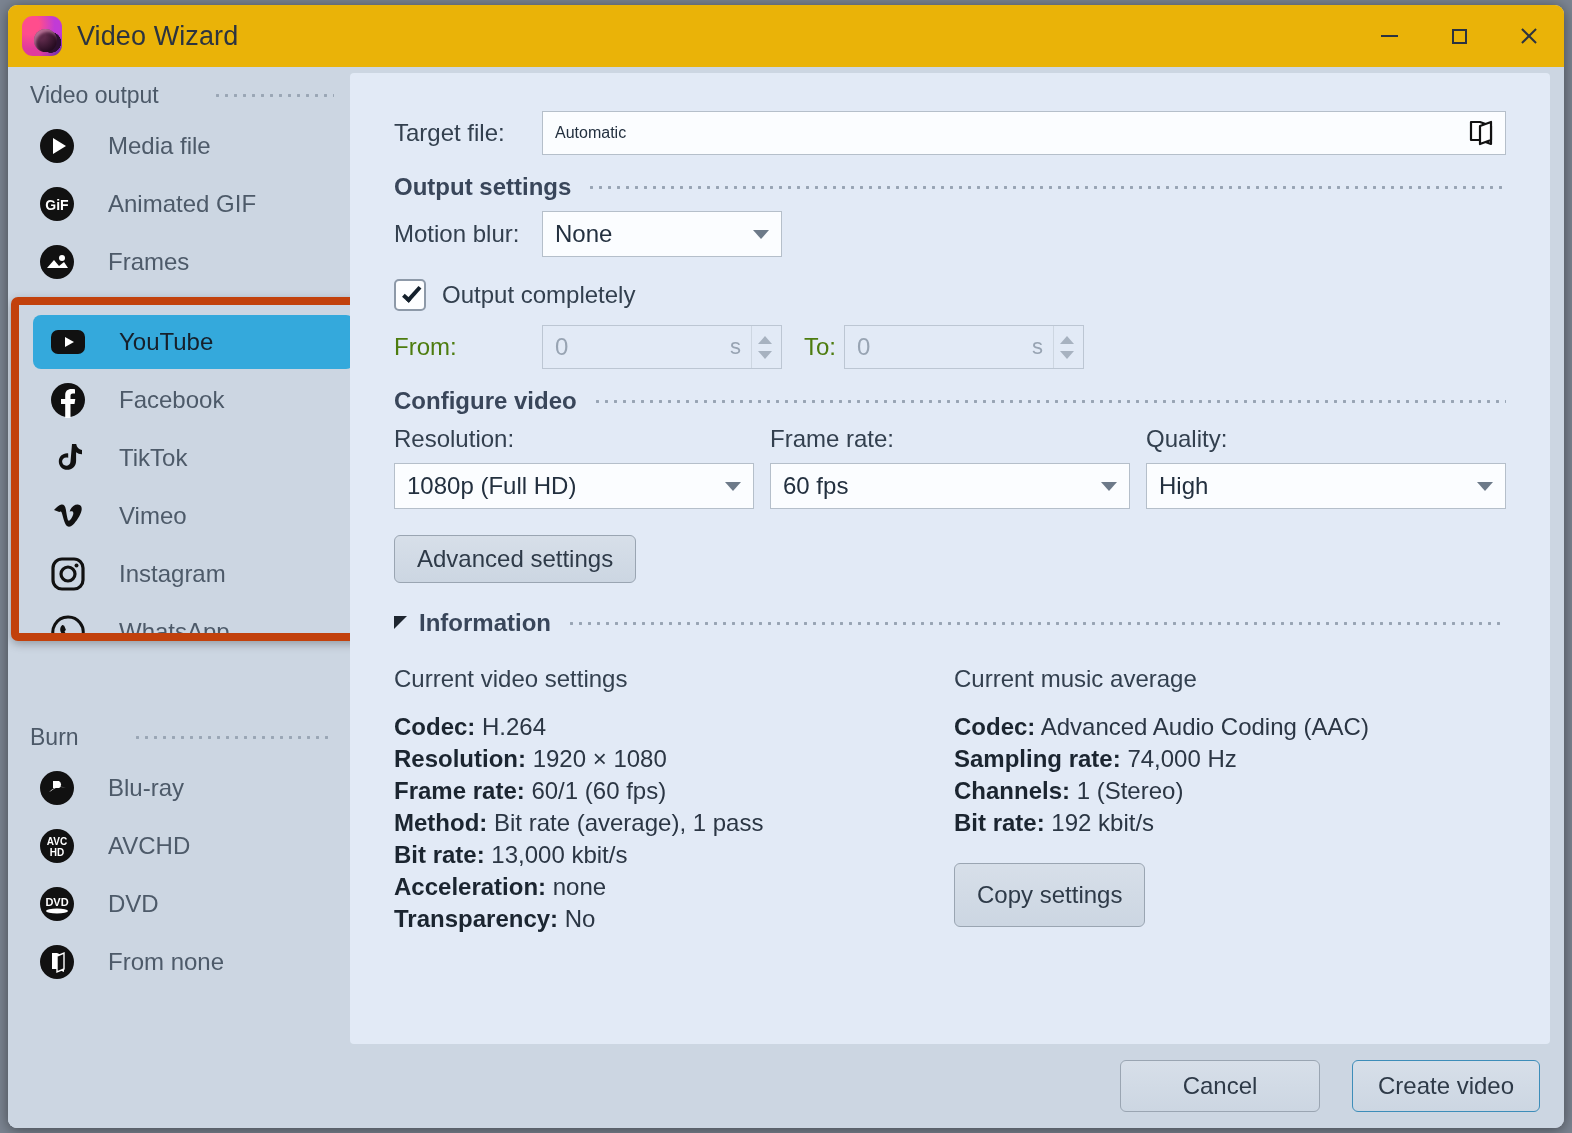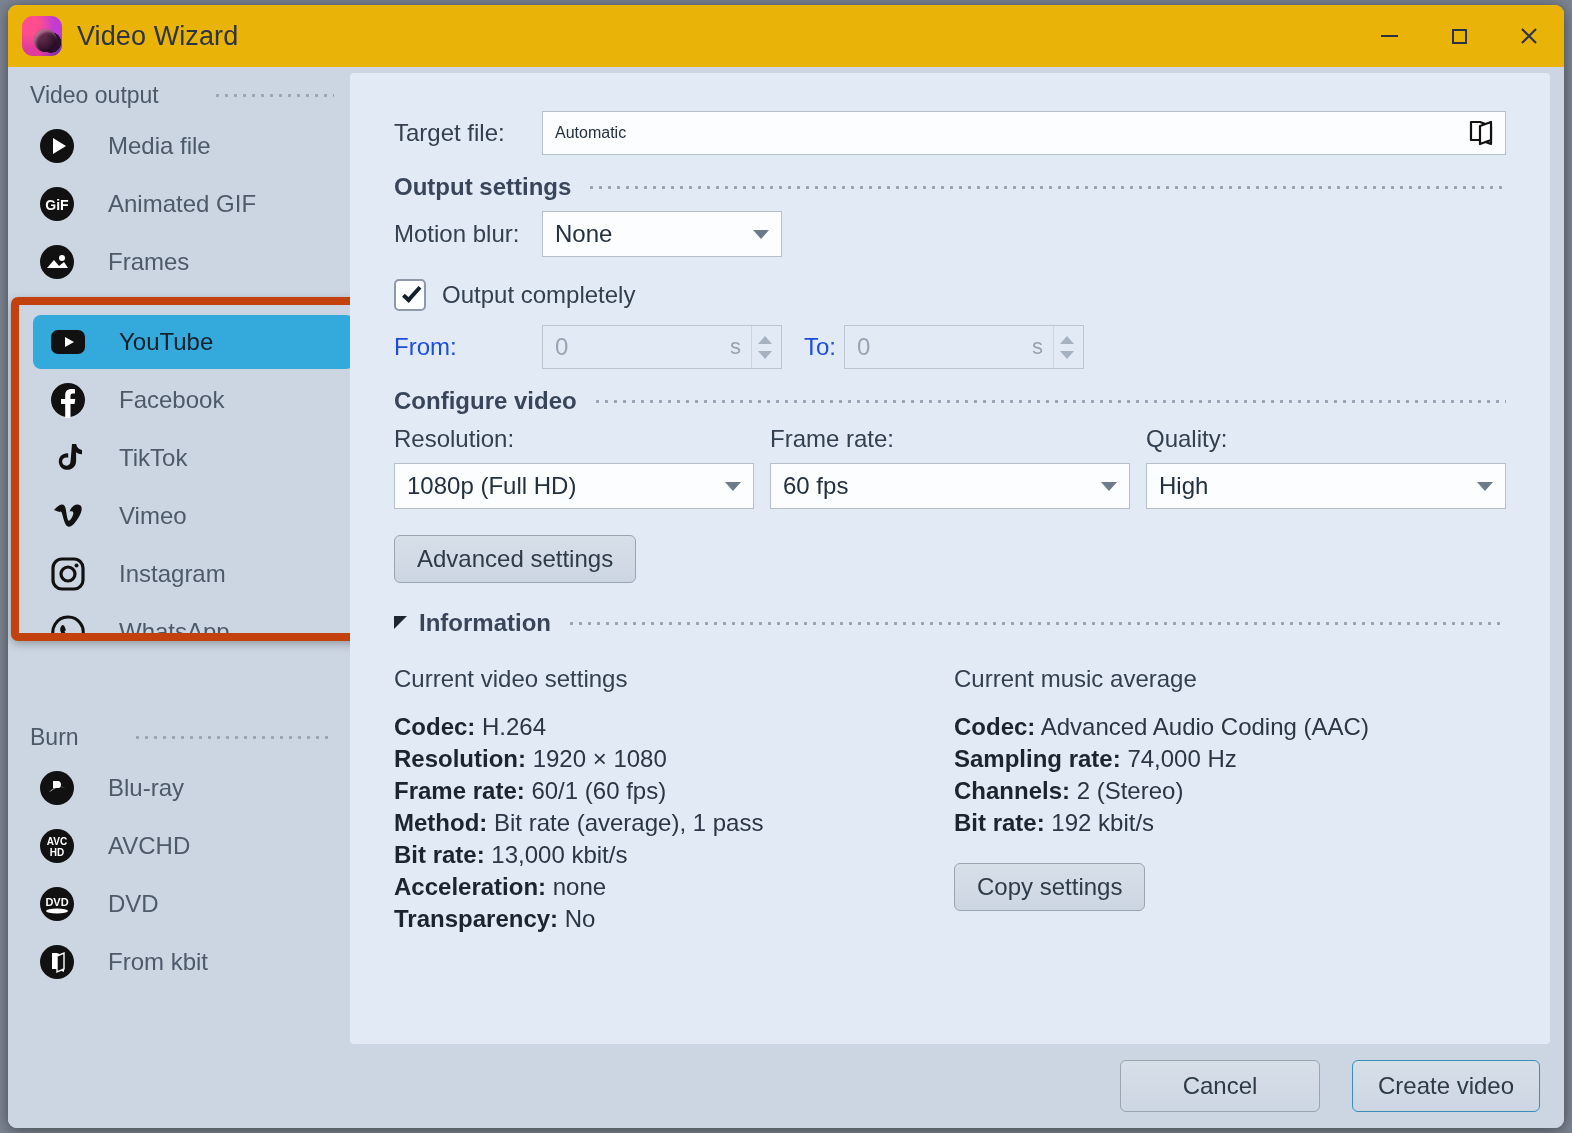--- a/index.html
+++ b/index.html
@@ -117,21 +117,21 @@
   .main {
     position: absolute; left: 342px; top: 68px;
     width: 1200px; height: 971px;
     background: #e2eaf6;
     border-radius: 4px;
     padding: 38px 44px 0 44px;
     overflow: hidden;
   }
   .row { display: flex; align-items: center; }
   .lbl-txt { color: #33404f; font-size: 24px; }
-  .lbl-dim { color: #1d4ed8; font-size: 24px; }
+  .lbl-dim { color: #4d7c0f; font-size: 24px; }
 
   .sect-head {
     display: flex; align-items: center;
     color: #39465a; font-size: 24px; font-weight: bold;
     margin: 18px 0 10px 0;
   }
   .sect-head .dots {
     flex: 1; height: 3px; margin-left: 16px;
     background-image: radial-gradient(circle, #98a4b4 1.4px, rgba(0,0,0,0) 1.6px);
     background-size: 9px 3px; background-repeat: repeat-x;
@@ -328,21 +328,21 @@
     </div>
 
     <div class="nav-item">
       <span class="ico">
         <svg width="36" height="36" viewBox="0 0 36 36">
             <circle cx="18" cy="18" r="17" fill="#111"></circle>
             <path d="M13 9 h5 l7 3 v16 l-7 -3 h-5 z" fill="#fff"></path>
             <path d="M18 12 l7 -3 v16 l-7 3 z" fill="#111" stroke="#fff" stroke-width="1.4"></path>
           </svg>
       </span>
-      <span class="lbl">From kbit</span>
+      <span class="lbl">From none</span>
     </div>
   </div>
 
   <div class="hl-box">
     <div class="nav-item selected">
       <span class="ico">
         <svg width="36" height="28" viewBox="0 0 36 28">
             <rect x="1" y="2" width="34" height="24" rx="7" fill="#111"></rect>
             <polygon points="15,9 24,14 15,19" fill="#fff"></polygon>
           </svg>
@@ -505,24 +505,24 @@
         <div><b>Method:</b> <span>Bit rate (average), 1 pass</span></div>
         <div><b>Bit rate:</b> <span>13,000 kbit/s</span></div>
         <div><b>Acceleration:</b> <span>none</span></div>
         <div><b>Transparency:</b> <span>No</span></div>
       </div>
 
       <div class="info-col" style="flex:1">
         <div class="head">Current music average</div>
         <div><b>Codec:</b> <span>Advanced Audio Coding (AAC)</span></div>
         <div><b>Sampling rate:</b> <span>74,000 Hz</span></div>
-        <div><b>Channels:</b> <span>2 (Stereo)</span></div>
+        <div><b>Channels:</b> <span>1 (Stereo)</span></div>
         <div><b>Bit rate:</b> <span>192 kbit/s</span></div>
         <div style="margin-top:24px">
-          <button class="btn" style="height:48px; padding:0 22px">Copy settings</button>
+          <button class="btn" style="height:64px; padding:0 22px">Copy settings</button>
         </div>
       </div>
     </div>
   </div>
 
   <div class="footer">
     <button class="btn" style="width:200px; height:52px">Cancel</button>
     <button class="btn accent" style="width:188px; height:52px">Create video</button>
   </div>
 

